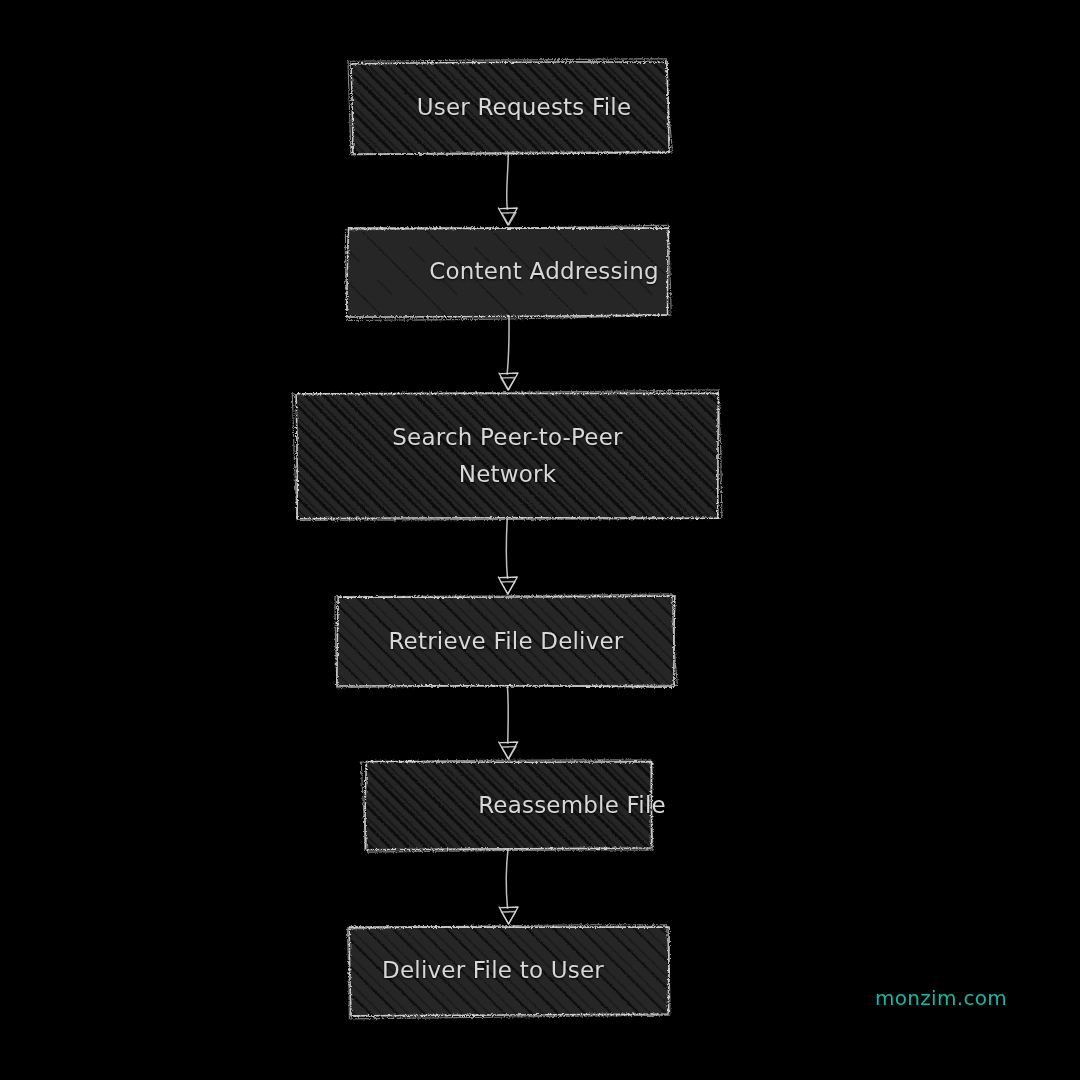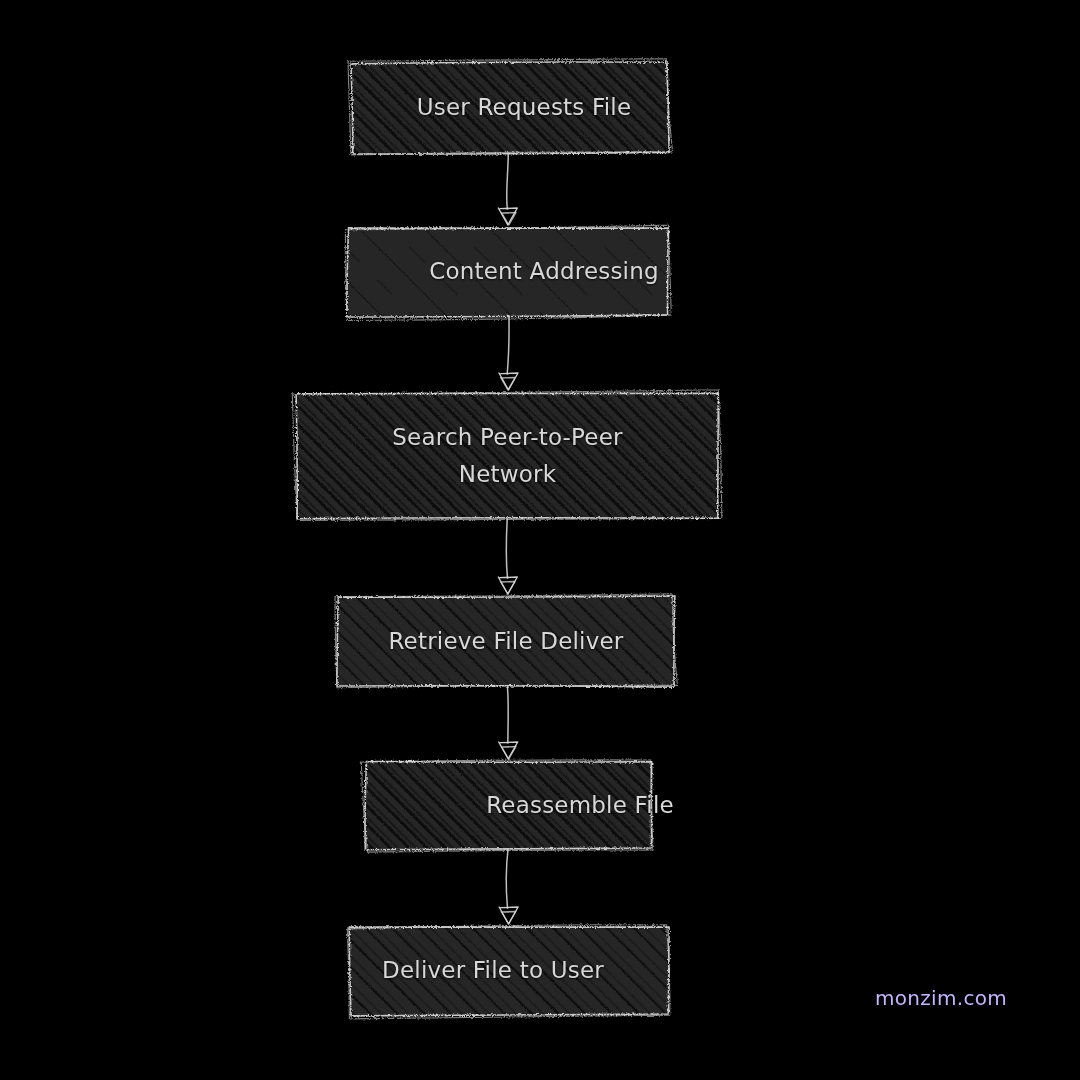--- a/index.html
+++ b/index.html
@@ -38,21 +38,21 @@
     font-weight: 400;
     line-height: 1.62;
     letter-spacing: 0.2px;
     text-align: center;
     white-space: pre-line;
     pointer-events: none;
     text-shadow: 0 1px 2px rgba(0,0,0,0.85);
   }
   .watermark {
     position: absolute;
-    color: #c4b5fd;
+    color: #14b8a6;
     font-family: "DejaVu Sans", sans-serif;
     font-size: 20px;
     letter-spacing: 0.3px;
     left: 875px;
     top: 986px;
   }
 </style>
 </head>
 <body>
 
@@ -143,18 +143,18 @@
         </g>
       </g>
   </svg>
 
   <div id="labels-layer">
       <div class="node-label" style="left: 352px; top: 63px; width: 344px; height: 90px;">User Requests File</div>
       <div class="node-label" style="left: 348px; top: 228px; width: 320px; height: 88px; padding-left: 36px;">Content Addressing</div>
       <div class="node-label" style="left: 297px; top: 393px; width: 421px; height: 126px;">Search Peer-to-Peer
 Network</div>
       <div class="node-label" style="left: 338px; top: 597px; width: 336px; height: 89px;">Retrieve File Deliver</div>
-      <div class="node-label" style="left: 374px; top: 762px; width: 338px; height: 87px; padding-left: 37px;">Reassemble File</div>
+      <div class="node-label" style="left: 366px; top: 762px; width: 338px; height: 87px; padding-left: 37px;">Reassemble File</div>
       <div class="node-label" style="left: 350px; top: 927px; width: 286px; height: 88px;">Deliver File to User</div>
     </div>
 
   <div class="watermark">monzim.com</div>
 </div>
 
 </body></html>

